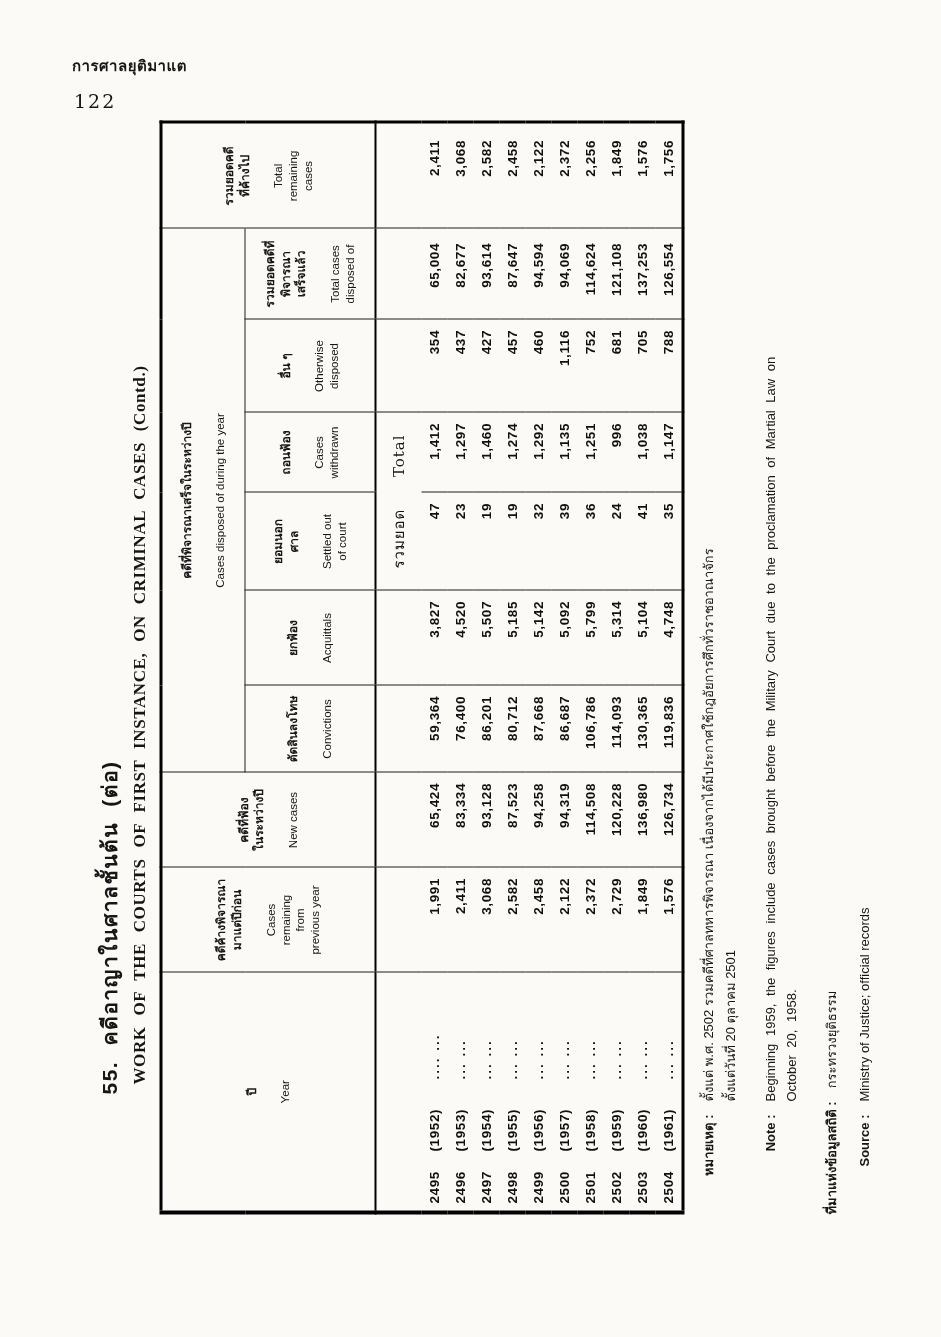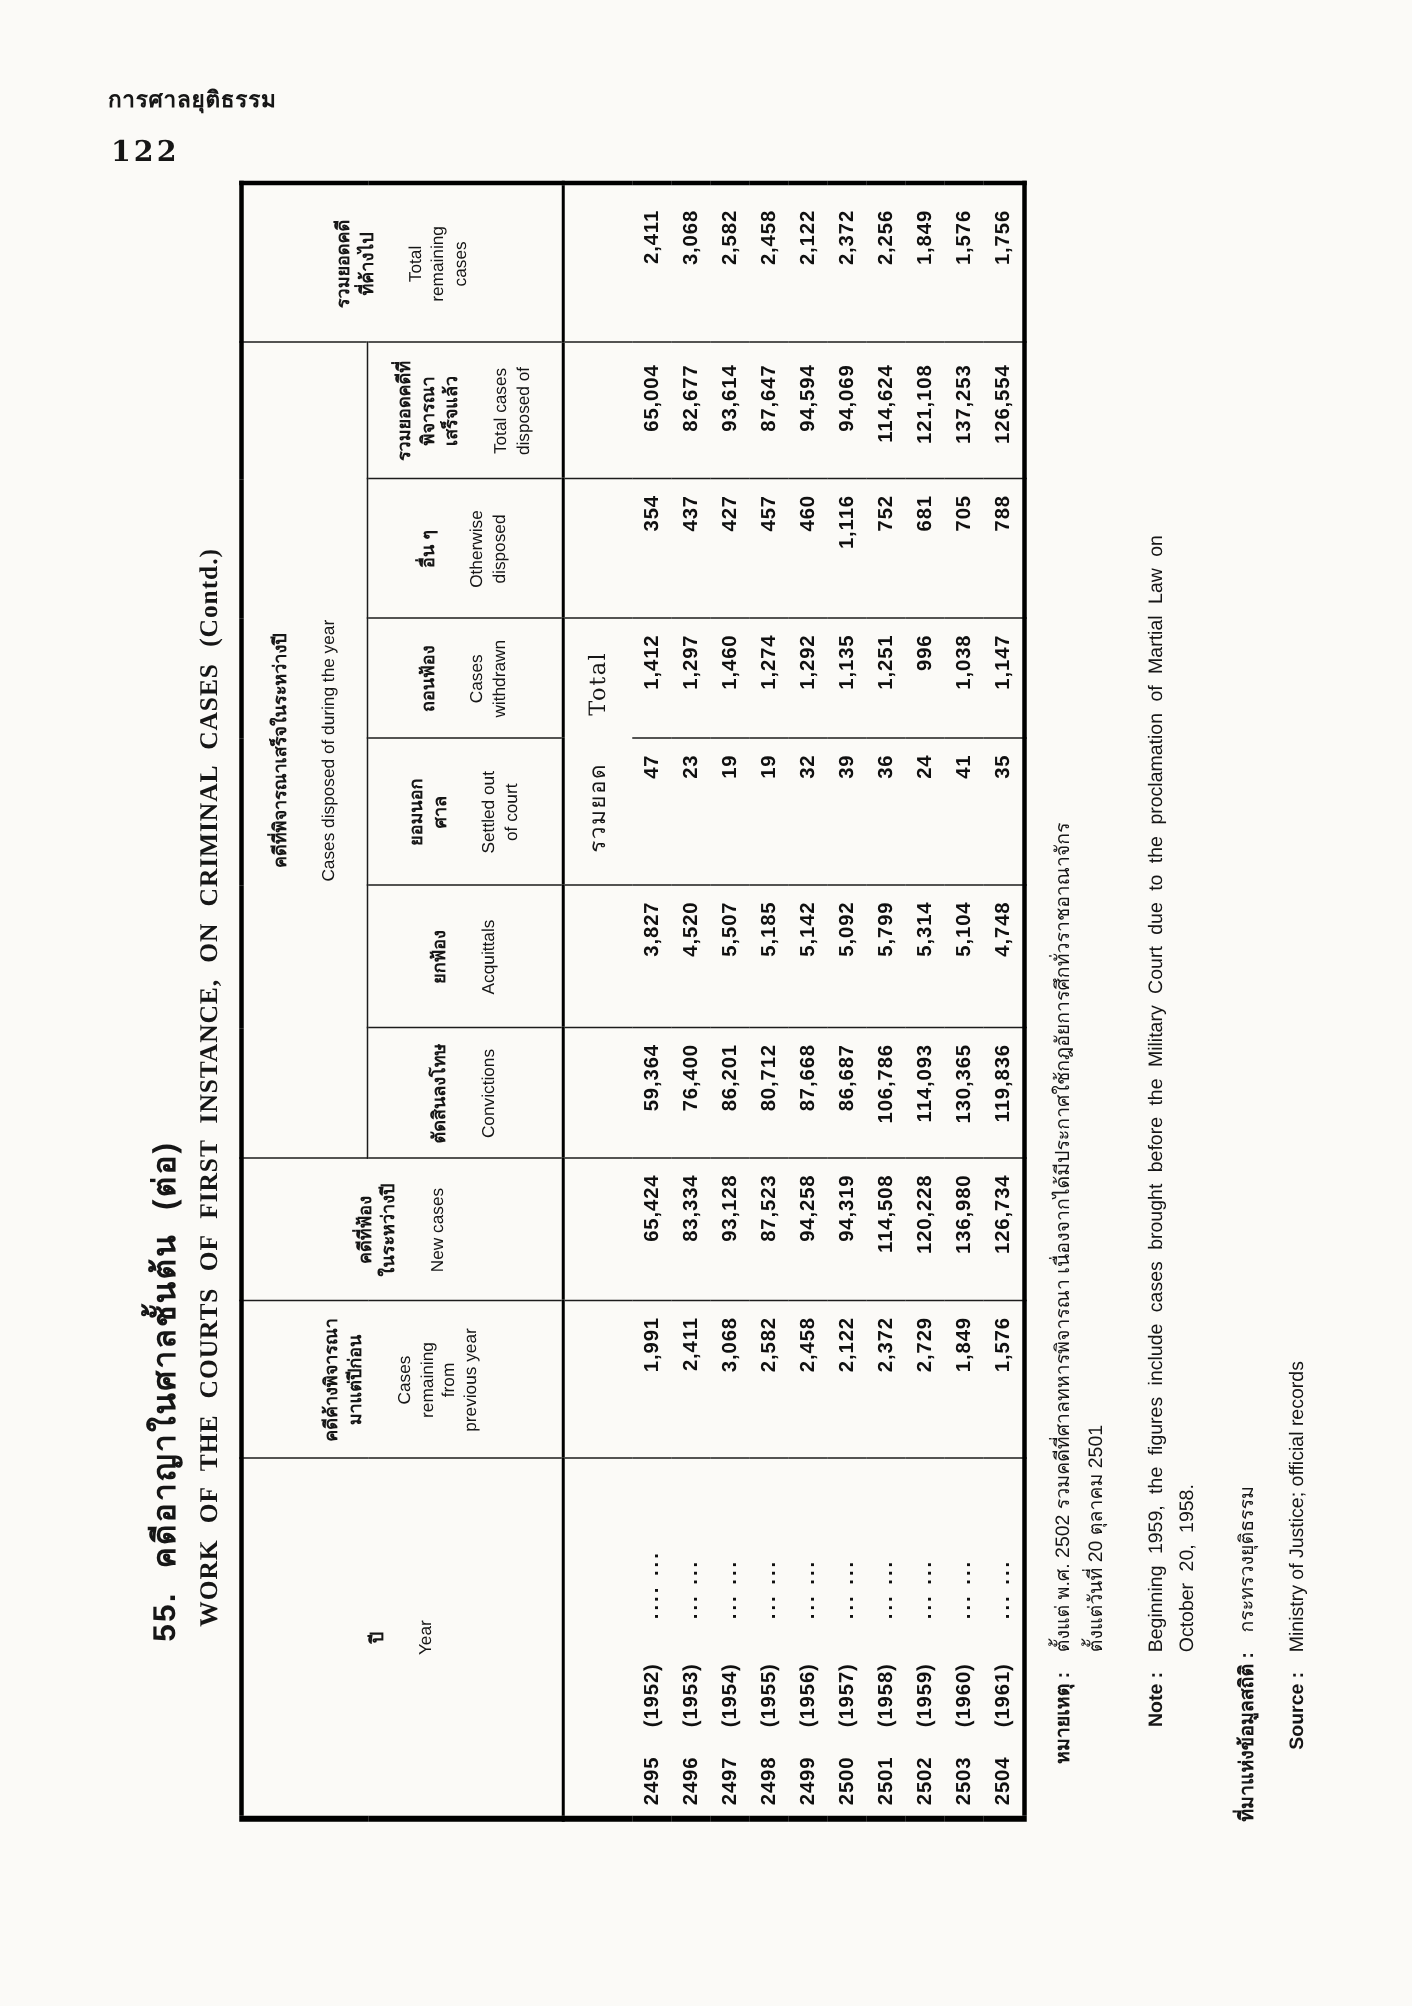--- a/index.html
+++ b/index.html
@@ -7,21 +7,21 @@
     width:941px;height:1337px;position:relative;overflow:hidden;
     background:#fbfaf7;color:#161616;
     font-family:"Liberation Sans",sans-serif;
   }
   .running-header{
     position:absolute;left:72px;top:54px;
     font-size:15px;font-weight:bold;letter-spacing:.5px;
   }
   .page-number{
     position:absolute;left:74px;top:90px;
-    font-family:"DejaVu Serif",serif;font-size:19px;font-weight:bold;letter-spacing:2px;
+    font-family:"DejaVu Serif",serif;font-size:19px;font-weight:normal;letter-spacing:2px;
   }
   
   .rot{
     position:absolute;left:-37px;top:237px;width:1095px;height:860px;
     transform:rotate(-90deg);
   }
   .title-th{
     margin:12px 0 4px 120px;
     font-size:21px;font-weight:bold;letter-spacing:1.5px;word-spacing:8px;
     white-space:nowrap;
@@ -73,21 +73,21 @@
   .note-label{min-width:100px;flex-shrink:0;text-align:right;font-weight:bold;white-space:nowrap;}
   .note-body{margin-left:13px;white-space:nowrap;}
   .en-note{word-spacing:4px;}
   .mt-sm{margin-top:3px;}
   .mt-md{margin-top:14px;}
   .mt-lg{margin-top:21px;}
 </style>
 </head>
 <body data-name="scanned-yearbook-page">
 
-<div class="running-header" data-name="running-header">การศาลยุติธรรม</div>
+<div class="running-header" data-name="running-header">การศาลยุติมาแต</div>
 <div class="page-number" data-name="page-number">122</div>
 
 <div class="rot" data-name="rotated-table-sheet">
 
   <div class="title-th" data-name="table-title-thai">55.  คดีอาญาในศาลชั้นต้น  (ต่อ)</div>
   <div class="title-en" data-name="table-title-english">WORK OF THE COURTS OF FIRST INSTANCE, ON CRIMINAL CASES (Contd.)</div>
 
   <table class="stat" data-name="statistics-table">
     <colgroup>
       <col style="width:240px">

